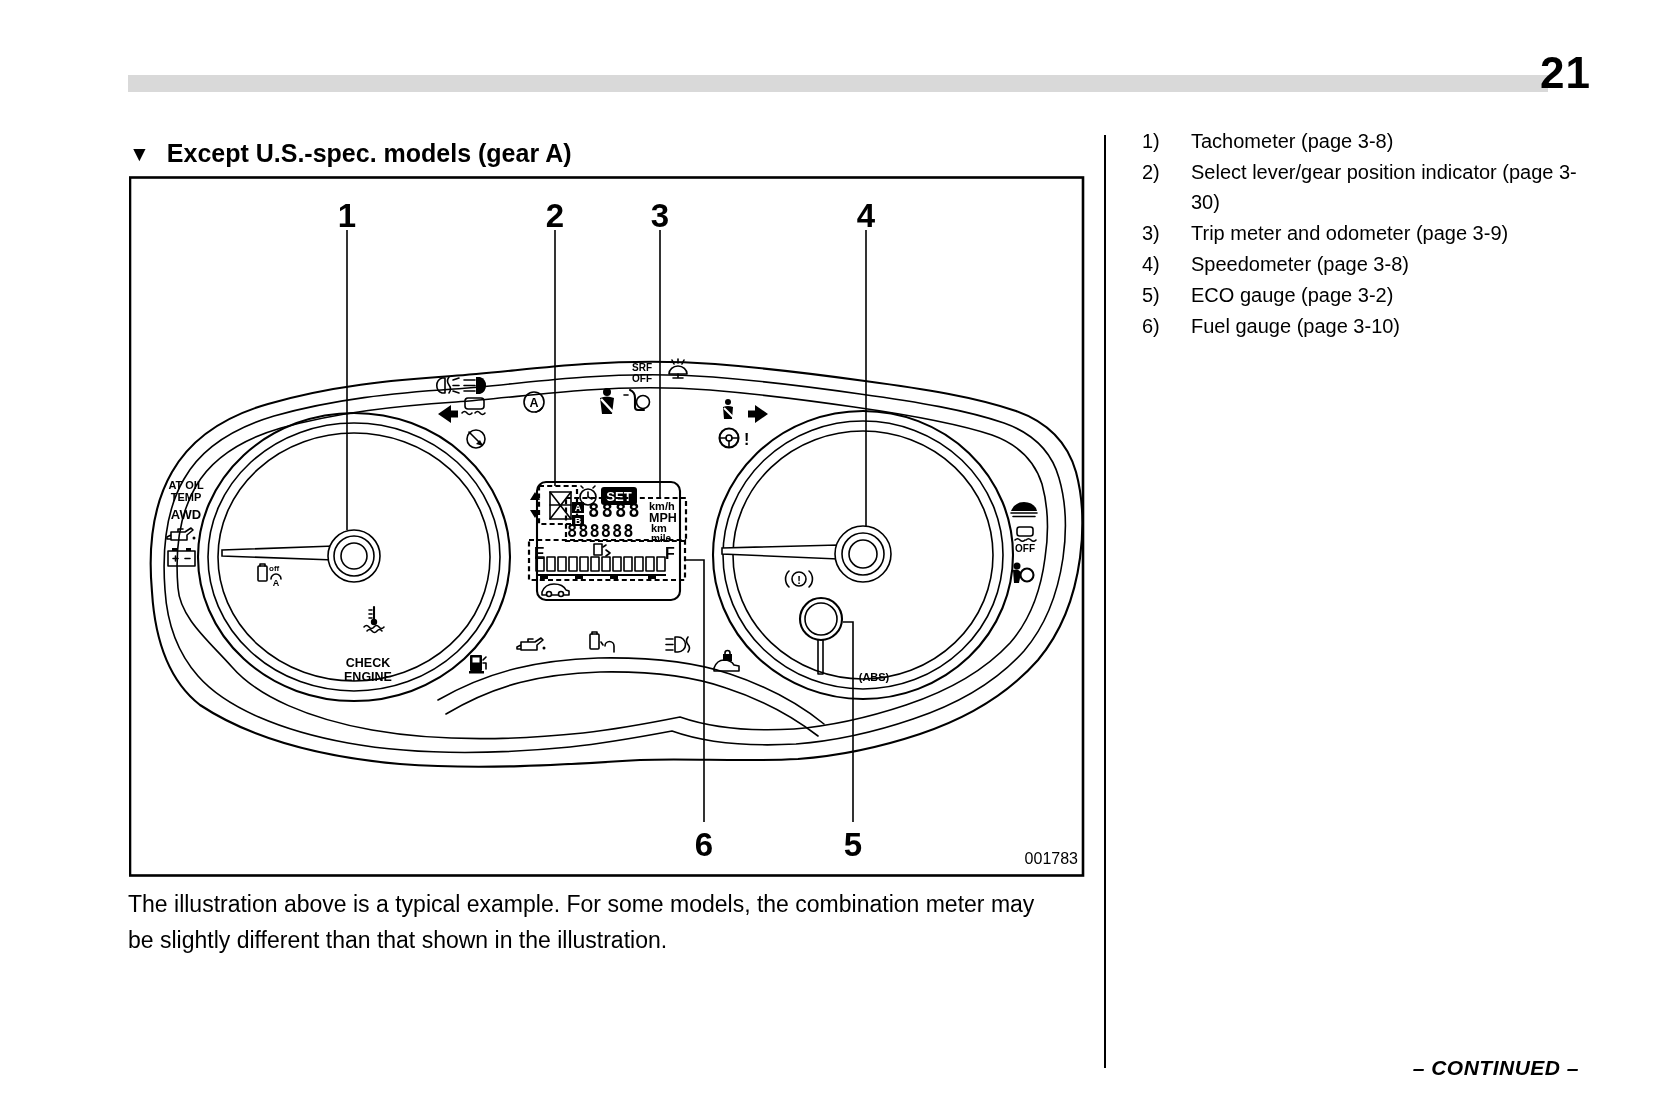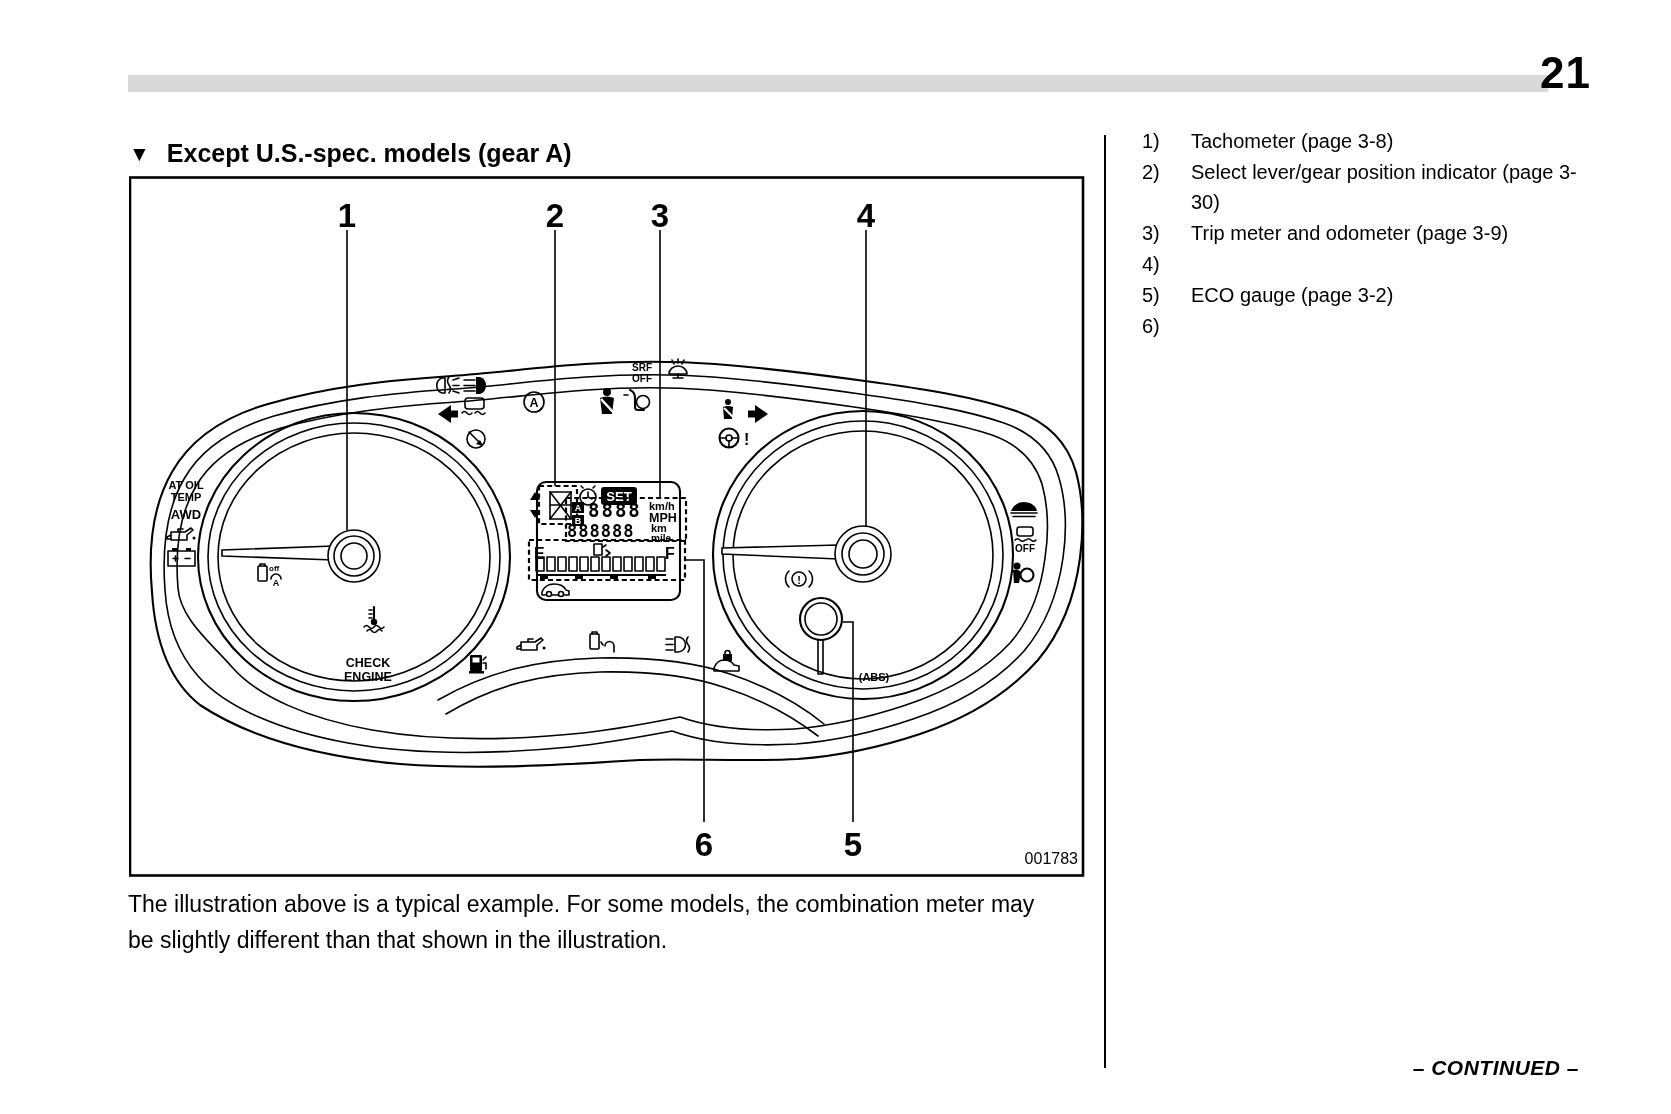--- a/index.html
+++ b/index.html
@@ -325,23 +325,25 @@
   <div class="legend-row">
     <span class="legend-num">2)</span>
     <span class="legend-label">Select lever/gear position indicator (page 3-30)</span>
   </div>
   <div class="legend-row">
     <span class="legend-num">3)</span>
     <span class="legend-label">Trip meter and odometer (page 3-9)</span>
   </div>
   <div class="legend-row">
     <span class="legend-num">4)</span>
+    <span class="legend-label">Speedometer (page 3-8)</span>
   </div>
   <div class="legend-row">
     <span class="legend-num">5)</span>
     <span class="legend-label">ECO gauge (page 3-2)</span>
   </div>
   <div class="legend-row">
     <span class="legend-num">6)</span>
+    <span class="legend-label">Fuel gauge (page 3-10)</span>
   </div>
 </div>
 
 <div class="abs" id="continued">– CONTINUED –</div>
 
 </body></html>

